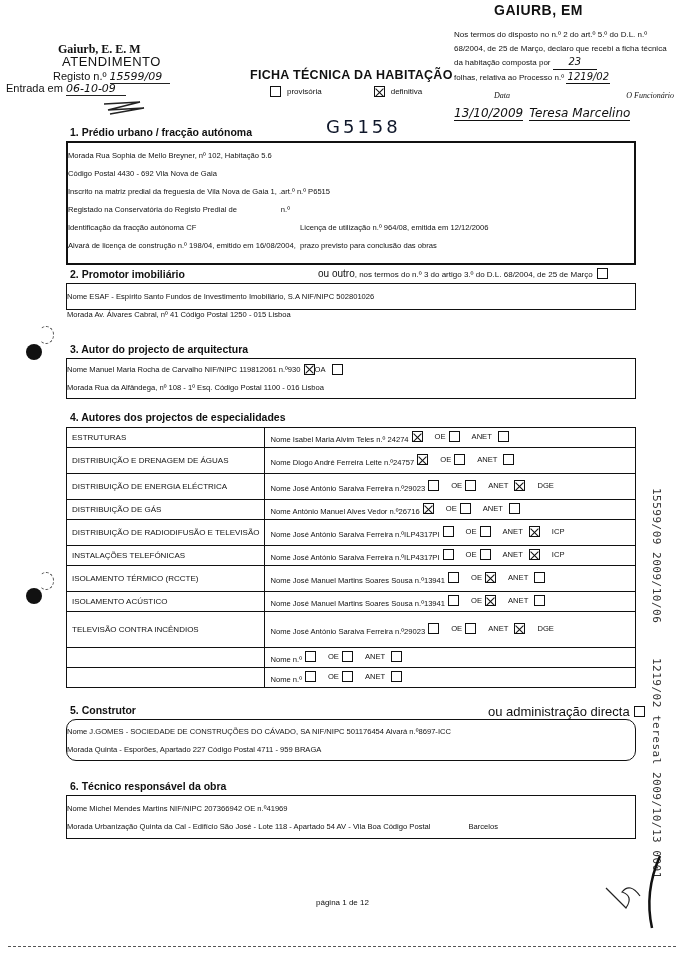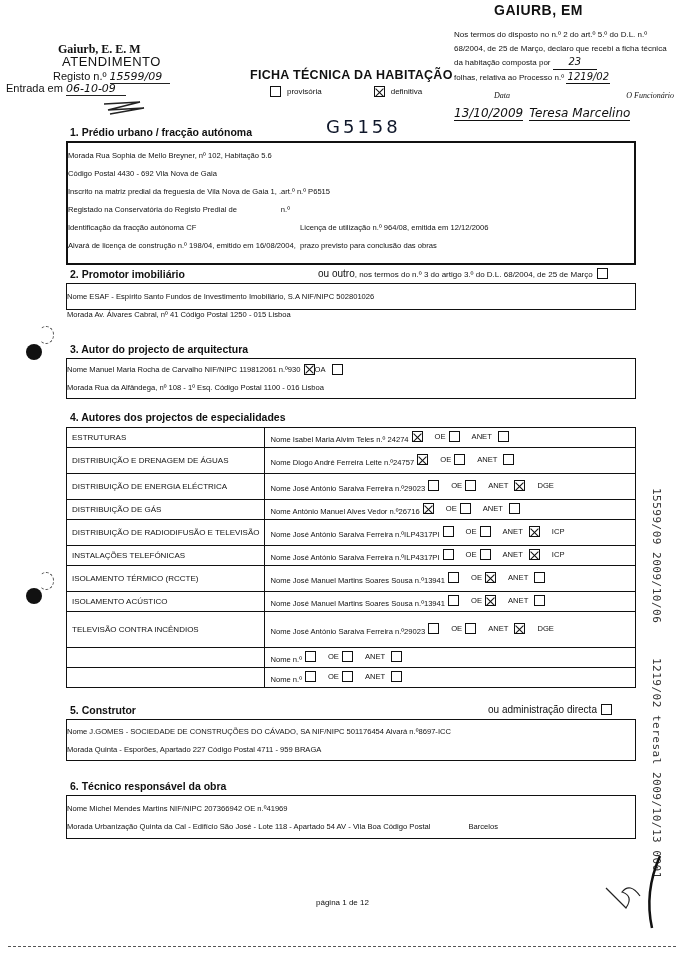--- a/index.html
+++ b/index.html
@@ -54,22 +54,22 @@
 
   .sec4-h { left: 70px; top: 411px; }
   table.spec { position: absolute; left: 66px; top: 427px; width: 570px; border-collapse: collapse; font-size: 7.6px; }
   table.spec td { border: 1px solid #111; padding: 0 5px; height: 20px; vertical-align: middle; white-space: nowrap; }
   table.spec td.cat { width: 138px; font-size: 8px; line-height: 9px; }
   table.spec tr.tall td { height: 26px; }
   table.spec tr.xtall td { height: 36px; }
   .chk { display: inline-flex; align-items: center; gap: 12px; margin-left: 3px; }
 
   .sec5-h { left: 70px; top: 704px; }
-  .sec5-extra { left: 488px; top: 704px; font-size: 10px; display: flex; align-items: center; gap: 4px; }
-  .sec5-box { left: 66px; top: 719px; width: 570px; height: 42px; padding-top: 2px; }
+  .sec5-extra { left: 488px; top: 704px; font-size: 13px; display: flex; align-items: center; gap: 4px; }
+  .sec5-box { left: 66px; top: 719px; width: 570px; height: 42px; padding-top: 2px; border-radius: 10px; }
 
   .sec6-h { left: 70px; top: 780px; }
   .sec6-box { left: 66px; top: 795px; width: 570px; height: 44px; padding-top: 3px; }
 
   .page-no { left: 316px; top: 898px; font-size: 8px; }
 
   .vert { font-family: "DejaVu Sans Mono", monospace; font-size: 11px; color: #333; writing-mode: vertical-rl; white-space: nowrap; letter-spacing: 0.5px; }
   .vert1 { left: 650px; top: 488px; }
   .vert2 { left: 650px; top: 658px; }
 

